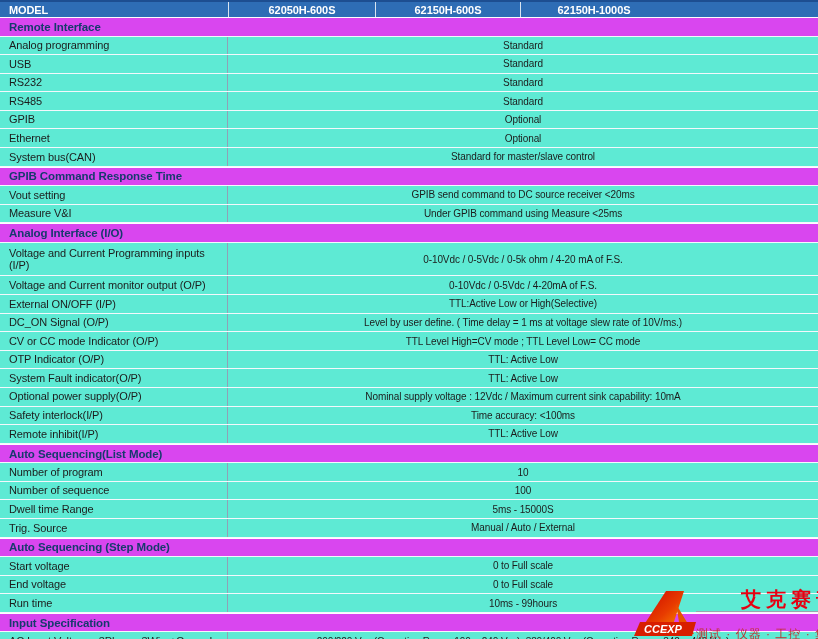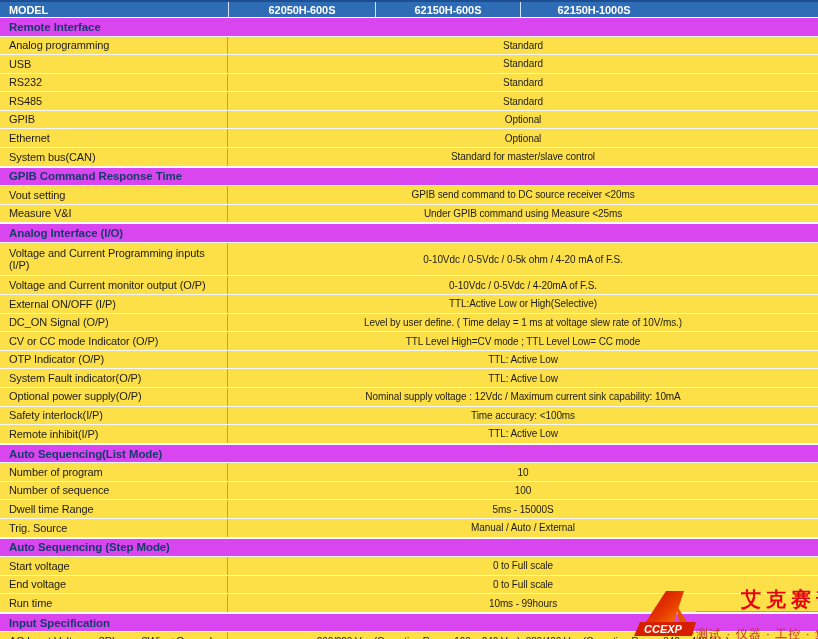--- a/index.html
+++ b/index.html
@@ -15,21 +15,21 @@
               border-left:1px solid #d9e4f0; }
   .hdr .col:nth-child(3){ width:145px; }
   .hdr .col:nth-child(5){ width:151px; border-right:none; flex:1;margin-left:31px; }
 
   
   .sec { height:19.5px; background:#d946ef; display:flex; align-items:center;
          padding-left:9px; border-bottom:1.5px solid #f4f8fc; border-top:1px solid #fdfdfe; }
   .sec span { font-size:11.5px; font-weight:bold; color:#173a6d; letter-spacing:-0.1px; }
 
   
-  .r { height:18.6px; background:#fde047; display:flex; border-bottom:1.5px solid #f4f8fc; }
+  .r { height:18.6px; background:#5eead4; display:flex; border-bottom:1.5px solid #f4f8fc; }
   .r.tall { height:33.6px; }
   .lbl { width:228px; display:flex; align-items:center; padding:1px 4px 1px 9px;
          font-size:11px; color:#1c1c1c; border-right:1.5px solid #8fa2b6;
          line-height:1.15; letter-spacing:-0.1px; white-space:pre-wrap; }
   .val { flex:1; display:flex; align-items:center; justify-content:center;
          font-size:10px; color:#1c1c1c; text-align:center; padding:0 6px;
          letter-spacing:-0.1px; }
 
   
   .wm { position:absolute; right:0; top:588px; width:184px; height:51px;

